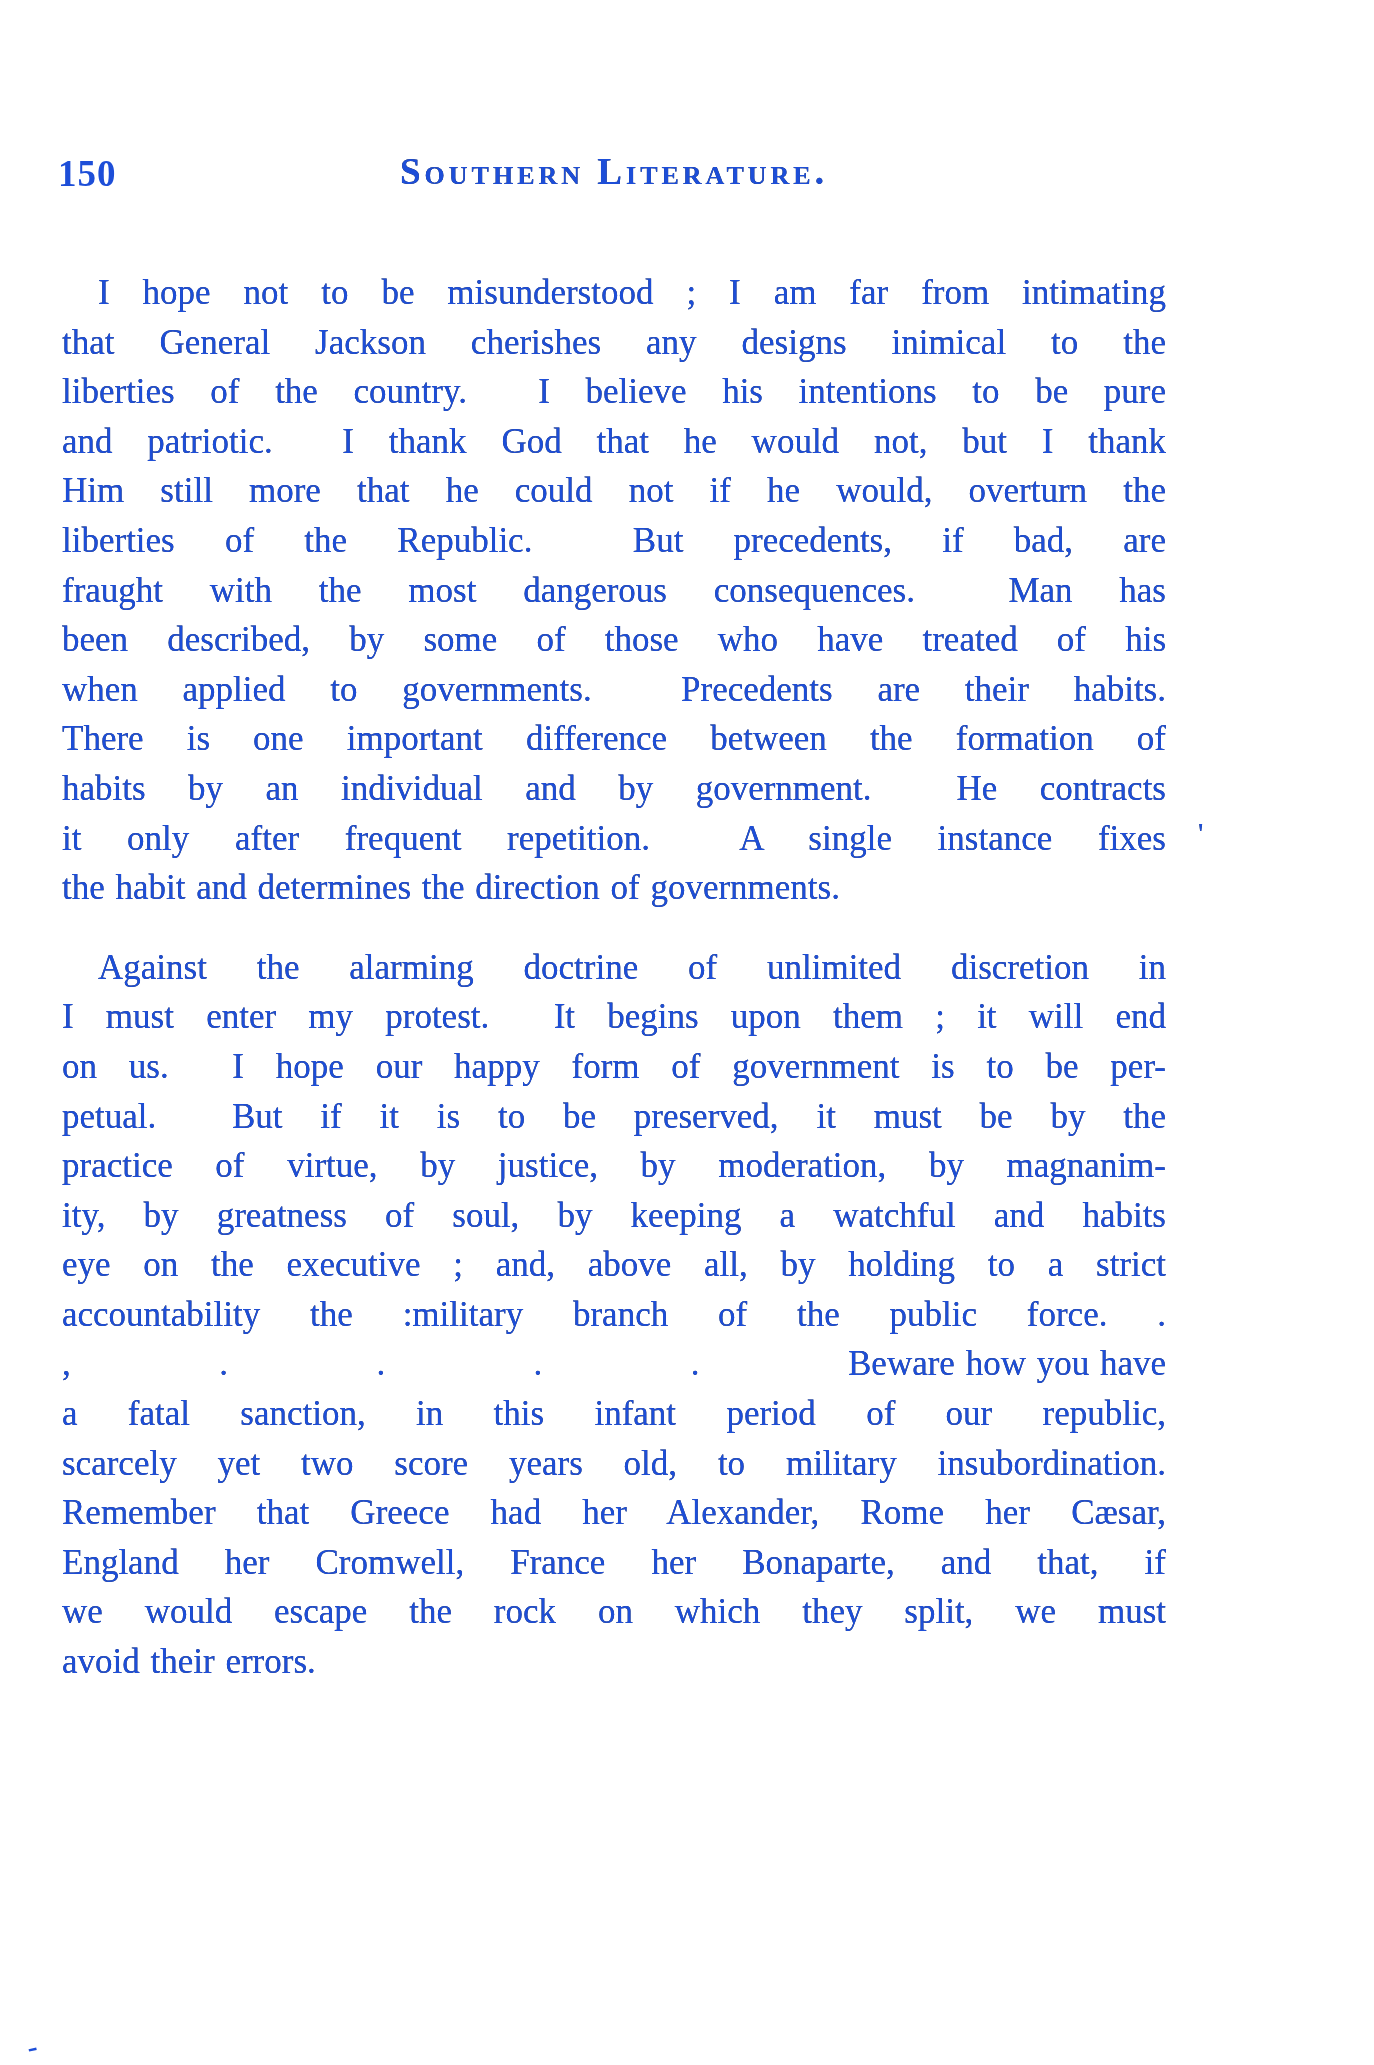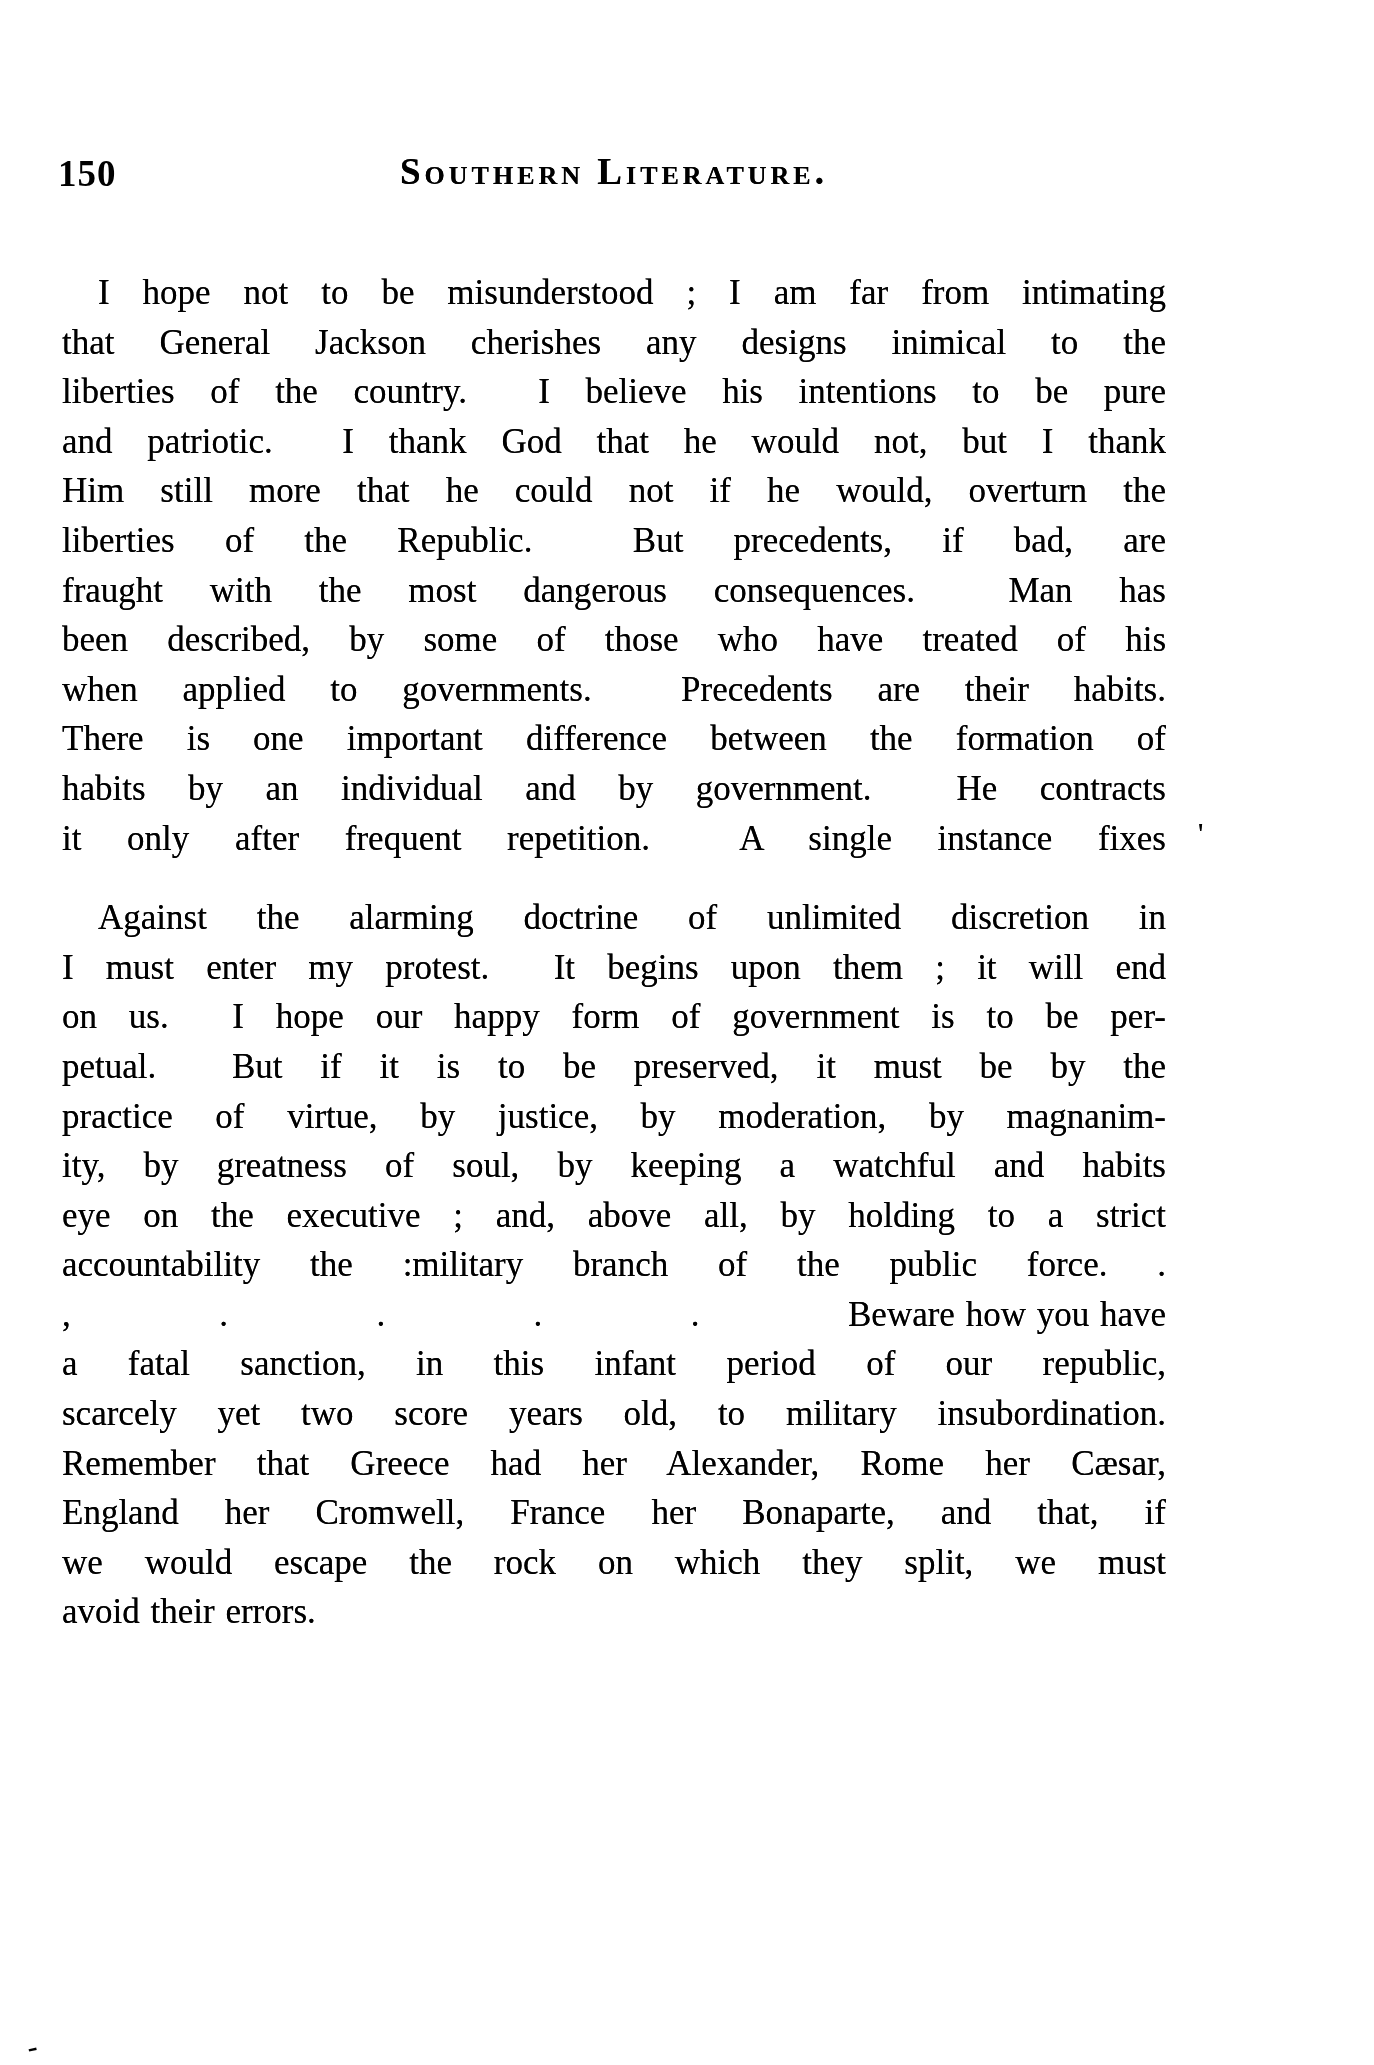--- a/index.html
+++ b/index.html
@@ -5,21 +5,21 @@
   html, body {
     margin: 0;
     padding: 0;
     background: #ffffff;
   }
   .page {
     position: relative;
     width: 1374px;
     height: 2065px;
     background: #ffffff;
-    color: #000000;
+    color: #1d4ed8;
     font-family: "Liberation Serif", "DejaVu Serif", serif;
     overflow: hidden;
   }
   
   .pagenum {
     position: absolute;
     left: 58px;
     top: 152px;
     font-size: 37px;
     font-weight: 700;
@@ -96,20 +96,21 @@
       <div class="line j">liberties of the country.&nbsp; I believe his intentions to be pure</div>
       <div class="line j">and patriotic.&nbsp; I thank God that he would not, but I thank</div>
       <div class="line j">Him still more that he could not if he would, overturn the</div>
       <div class="line j">liberties of the Republic.&nbsp; But precedents, if bad, are</div>
       <div class="line j">fraught with the most dangerous consequences.&nbsp; Man has</div>
       <div class="line j">been described, by some of those who have treated of his</div>
       <div class="line j">when applied to governments.&nbsp; Precedents are their habits.</div>
       <div class="line j">There is one important difference between the formation of</div>
       <div class="line j">habits by an individual and by government.&nbsp; He contracts</div>
       <div class="line j">it only after frequent repetition.&nbsp; A single instance fixes<span class="after-mark">'</span></div>
+      <div class="line">the habit and determines the direction of governments.</div>
       <div class="line j indent">Against the alarming doctrine of unlimited discretion in</div>
       <div class="line j">I must enter my protest.&nbsp; It begins upon them ; it will end</div>
       <div class="line j">on us.&nbsp; I hope our happy form of government is to be per-</div>
       <div class="line j">petual.&nbsp; But if it is to be preserved, it must be by the</div>
       <div class="line j">practice of virtue, by justice, by moderation, by magnanim-</div>
       <div class="line j">ity, by greatness of soul, by keeping a watchful and habits</div>
       <div class="line j">eye on the executive ; and, above all, by holding to a strict</div>
       <div class="line j">accountability the :military branch of the public force. .</div>
       <div class="line spread">
         <span>,</span>

